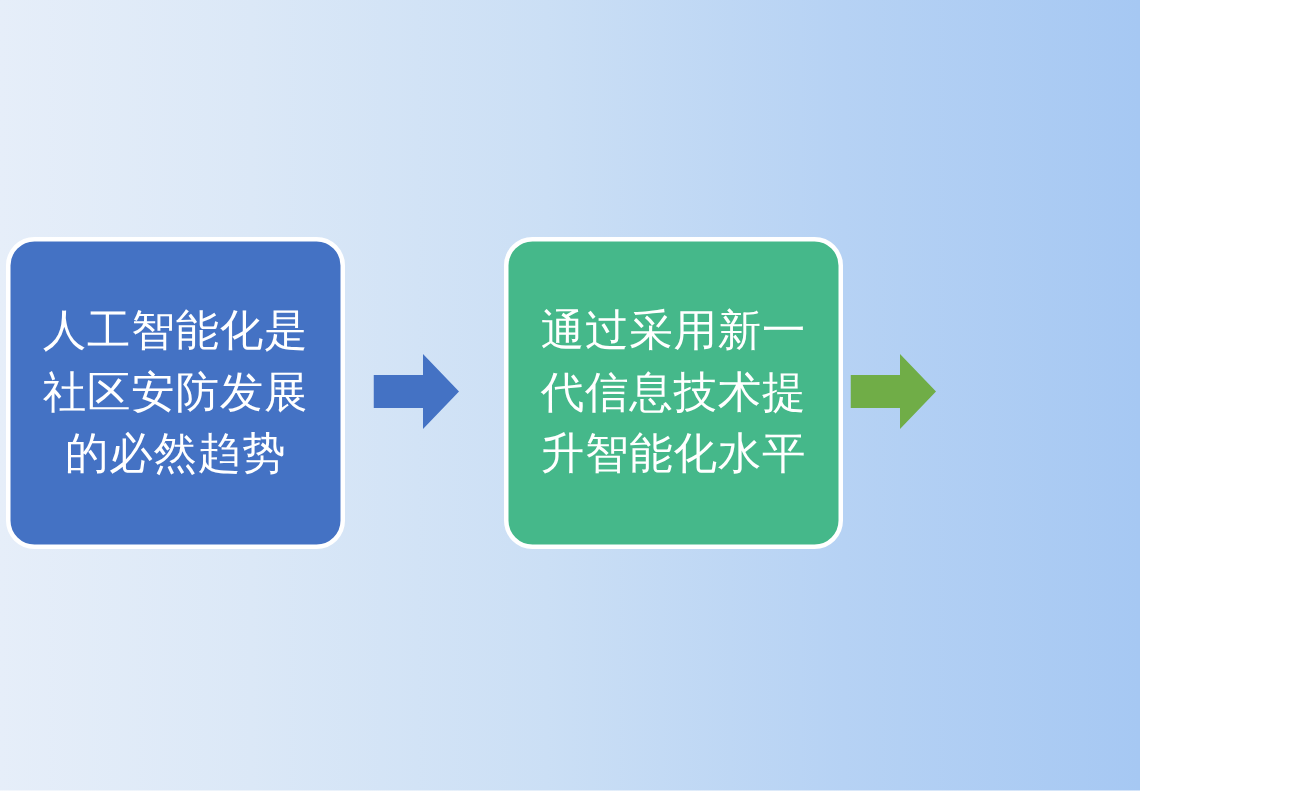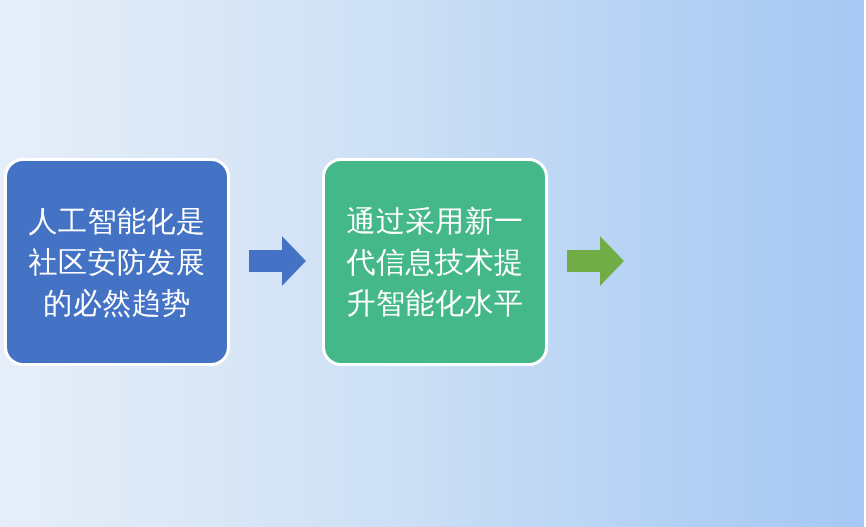--- a/index.html
+++ b/index.html
@@ -9,21 +9,21 @@
   }
   body {
     width: 866px;
     height: 527px;
     overflow: hidden;
     font-family: "Liberation Sans", "DejaVu Sans", sans-serif;
   }
 
   #canvas {
     position: relative;
-    width: 864px;
+    width: 760px;
     height: 527px;
     background: linear-gradient(to right, #e6eef9 0%, #dbe8f7 22%, #cbdff5 48%, #b6d2f4 74%, #a6c8f3 100%);
     overflow: hidden;
   }
 
   
   .node {
     position: absolute;
     top: 158px;
     height: 208px;
@@ -46,21 +46,21 @@
     font-weight: 400;
     word-break: break-all;
   }
 
   #node-1 {
     left: 4px;
     width: 226px;
     background: #4472c4;
   }
   #node-2 {
-    left: 322px;
+    left: 336px;
     width: 226px;
     background: #45b88a;
   }
   #node-3 {
     left: 638px;
     width: 226px;
     background: #70ad47;
   }
 
   

